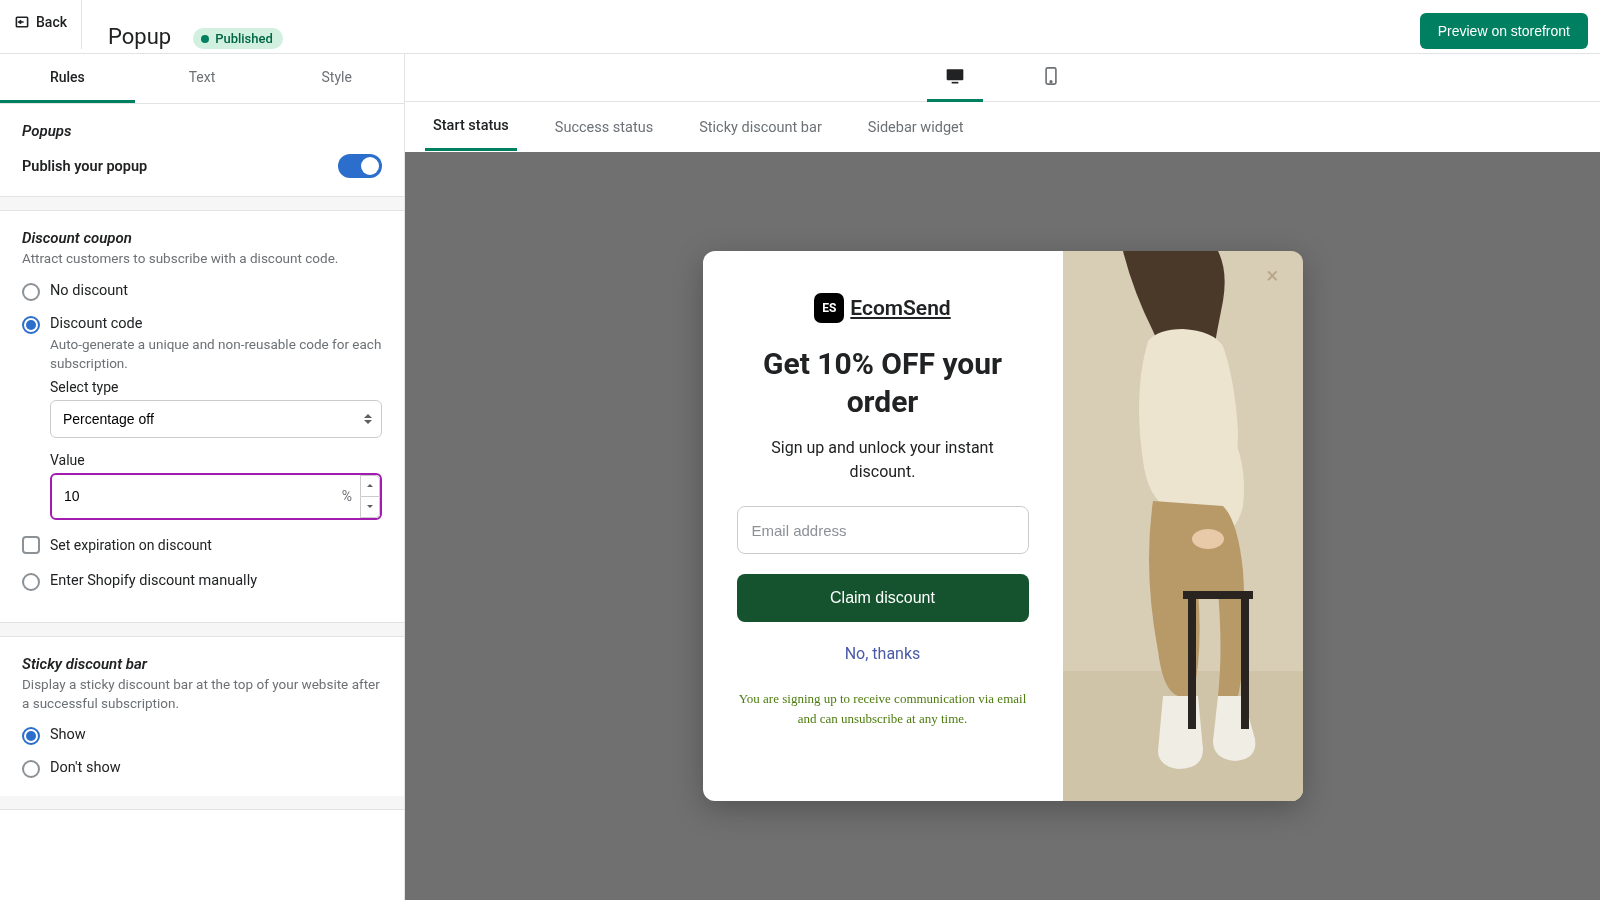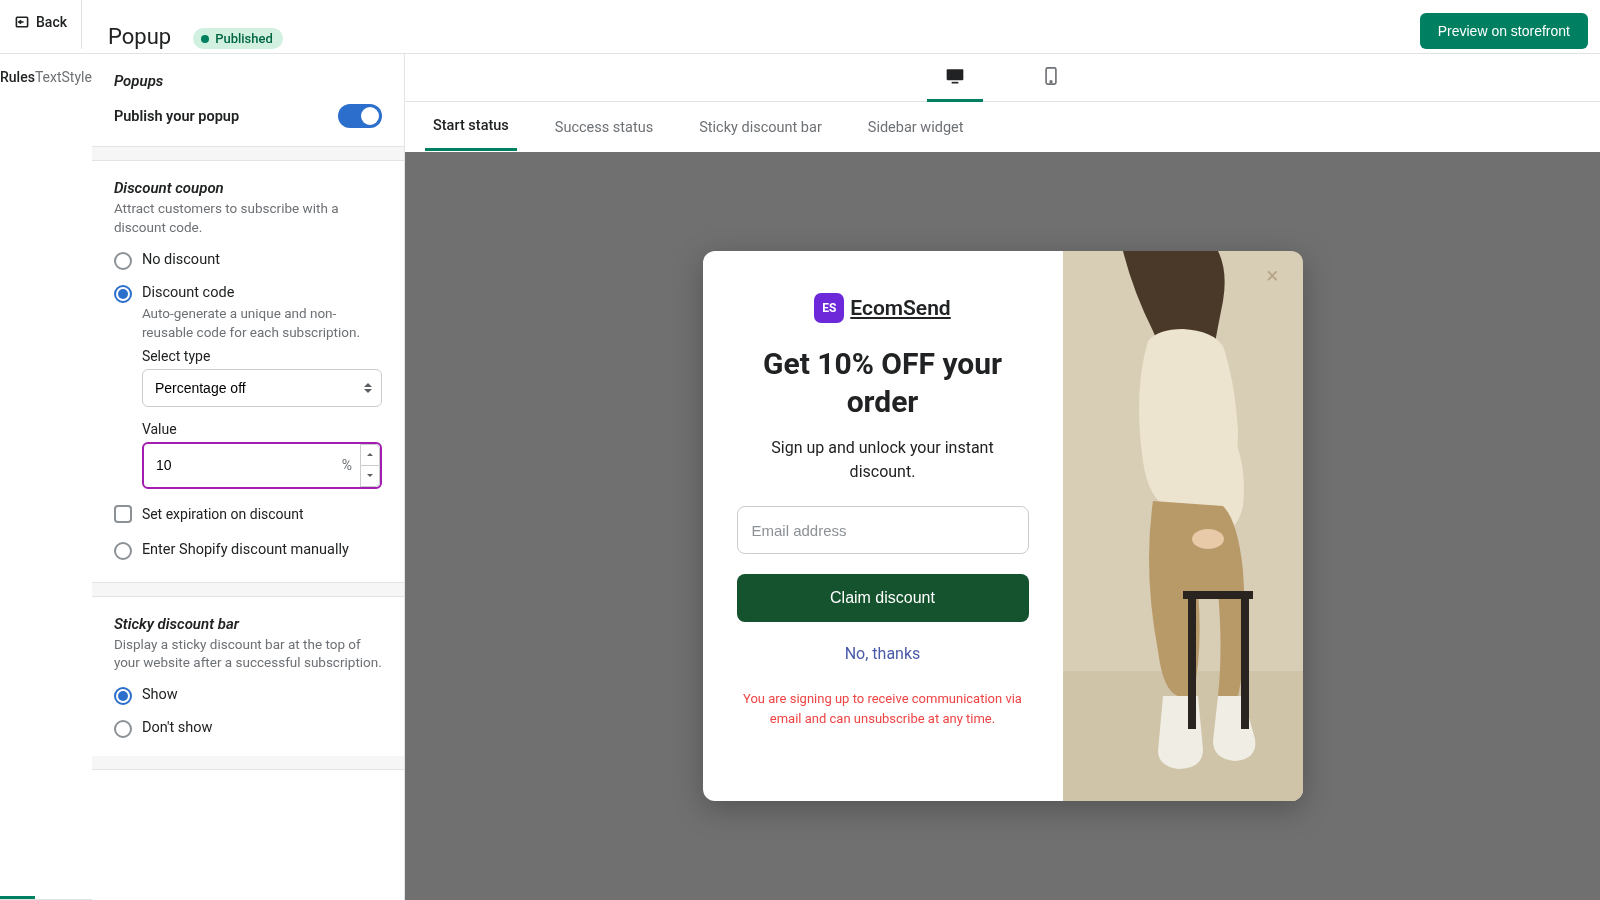--- a/index.html
+++ b/index.html
@@ -6,21 +6,21 @@
 body { font-family: -apple-system, BlinkMacSystemFont, "Segoe UI", Roboto, sans-serif; font-size: 14px; color: #202223; background: #fff; width: 1600px; height: 900px; overflow: hidden; }
 .topbar { height: 54px; border-bottom: 1px solid #e1e3e5; display: flex; align-items: flex-end; padding: 0 12px 4px 0; gap: 8px; }
 .back-btn { height: 54px; padding: 0 14px; display: flex; align-items: center; gap: 6px; border-right: 1px solid #e1e3e5; cursor: pointer; font-weight: 500; }
 .back-btn svg { width: 16px; height: 16px; }
 .title { font-size: 22px; font-weight: 400; margin-left: 18px; }
 .badge { display: inline-flex; align-items: center; gap: 6px; background: #d1f0e0; color: #006644; border-radius: 12px; padding: 3px 10px 3px 8px; font-size: 13px; font-weight: 500; margin-left: 14px; margin-top: 16px; }
 .badge-dot { width: 8px; height: 8px; background: #008060; border-radius: 50%; }
 .spacer { flex: 1; }
 .primary-btn { background: #008060; color: #fff; border: none; border-radius: 6px; padding: 10px 18px; font-size: 14px; font-weight: 500; cursor: pointer; }
 .body { display: flex; height: calc(900px - 54px); }
-.sidebar { width: 405px; border-right: 1px solid #e1e3e5; display: flex; }
+.sidebar { width: 405px; border-right: 1px solid #e1e3e5; display: flex; flex-direction: column; }
 .tabs { display: flex; border-bottom: 1px solid #e1e3e5; }
 .tab { flex: 1; text-align: center; padding: 15px 0; cursor: pointer; color: #6d7175; }
 .tab.active { color: #202223; font-weight: 500; border-bottom: 3px solid #008060; }
 .side-scroll { overflow-y: auto; flex: 1; position: relative; }
 .side-scroll::-webkit-scrollbar { width: 14px; }
 .side-scroll::-webkit-scrollbar-track { background: transparent; }
 .side-scroll::-webkit-scrollbar-thumb { background: #c9cccf; border-radius: 7px; border: 3px solid #fff; }
 .section { border-bottom: 1px solid #e1e3e5; padding: 18px 22px; background: #fff; }
 .section-title { font-size: 15px; font-weight: 600; margin-bottom: 2px; font-style: italic; }
 .section-sub { font-size: 13.5px; color: #6d7175; margin-bottom: 14px; line-height: 1.4; }
@@ -59,29 +59,29 @@
 .device-btn { padding: 12px 18px; cursor: pointer; color: #6d7175; border-bottom: 3px solid transparent; display: flex; align-items: center; height: 48px; }
 .device-btn.active { color: #202223; border-bottom-color: #008060; }
 .device-btn svg { width: 20px; height: 18px; }
 .state-bar { height: 50px; display: flex; align-items: center; gap: 30px; padding: 0 20px; }
 .state-tab { padding: 14px 8px; cursor: pointer; color: #6d7175; font-size: 14.5px; }
 .state-tab.active { color: #202223; border-bottom: 3px solid #008060; font-weight: 500; }
 .canvas { flex: 1; background: #707070; display: flex; align-items: center; justify-content: center; }
 .popup { width: 600px; height: 550px; background: #fff; border-radius: 12px; display: flex; overflow: hidden; box-shadow: 0 8px 30px rgba(0,0,0,0.25); }
 .popup-left { flex: 1; padding: 42px 34px 30px; display: flex; flex-direction: column; align-items: center; text-align: center; }
 .brand { display: flex; align-items: center; gap: 6px; margin-bottom: 22px; }
-.brand-icon { width: 30px; height: 30px; background: #6d28d9; border-radius: 7px; color: #fff; display: flex; align-items: center; justify-content: center; font-size: 12px; font-weight: 700; }
+.brand-icon { width: 30px; height: 30px; background: #000000; border-radius: 7px; color: #fff; display: flex; align-items: center; justify-content: center; font-size: 12px; font-weight: 700; }
 .brand-text { font-size: 21px; font-weight: 600; text-decoration: underline; }
 .popup-h { font-size: 30px; font-weight: 700; line-height: 1.25; margin-bottom: 16px; }
 .popup-sub { font-size: 16px; color: #202223; line-height: 1.5; margin-bottom: 22px; }
 .popup-input { width: 100%; height: 48px; border: 1px solid #c9cccf; border-radius: 8px; padding: 0 14px; font-size: 15px; margin-bottom: 20px; }
 .popup-input::placeholder { color: #8c9196; }
 .popup-cta { width: 100%; height: 48px; background: #14532d; color: #fff; border: none; border-radius: 8px; font-size: 16px; font-weight: 500; cursor: pointer; margin-bottom: 22px; }
 .popup-skip { color: #4a5aa8; font-size: 16px; cursor: pointer; margin-bottom: 26px; }
-.popup-legal { font-size: 13px; color: #ef4444; line-height: 1.5; }
+.popup-legal { font-size: 13px; color: #4d7c0f; line-height: 1.5; font-family: Liberation Serif, serif; }
 .popup-right { width: 240px; background: linear-gradient(180deg, #6b5642 0%, #d4c5a8 35%, #c9b896 100%); position: relative; }
 .popup-close { position: absolute; top: 14px; right: 14px; width: 22px; height: 22px; cursor: pointer; color: rgba(180,160,130,0.9); font-size: 22px; line-height: 22px; }
 .model { position: absolute; inset: 0; }
 </style>
 </head>
 <body>
 
 <div class="topbar">
   <div class="back-btn">
     <svg viewBox="0 0 20 20" fill="none" stroke="currentColor" stroke-width="2">
@@ -164,21 +164,21 @@
                 </div>
             </div>
           </div>
         </div>
 
         <div class="check-row field-block">
           <div class="checkbox"></div>
           <span>Set expiration on discount</span>
         </div>
 
-        <div class="radio-row" style="margin-top:18px;margin-bottom:4px">
+        <div class="radio-row" style="margin-top:18px;margin-bottom:13px">
           <div class="radio"></div>
           <div class="radio-label">Enter Shopify discount manually</div>
         </div>
       </div>
 
       <div class="gap-section"></div>
 
       <div class="section" style="border-bottom:none">
         <div class="section-title">Sticky discount bar</div>
         <div class="section-sub">Display a sticky discount bar at the top of your website after a successful subscription.</div>

